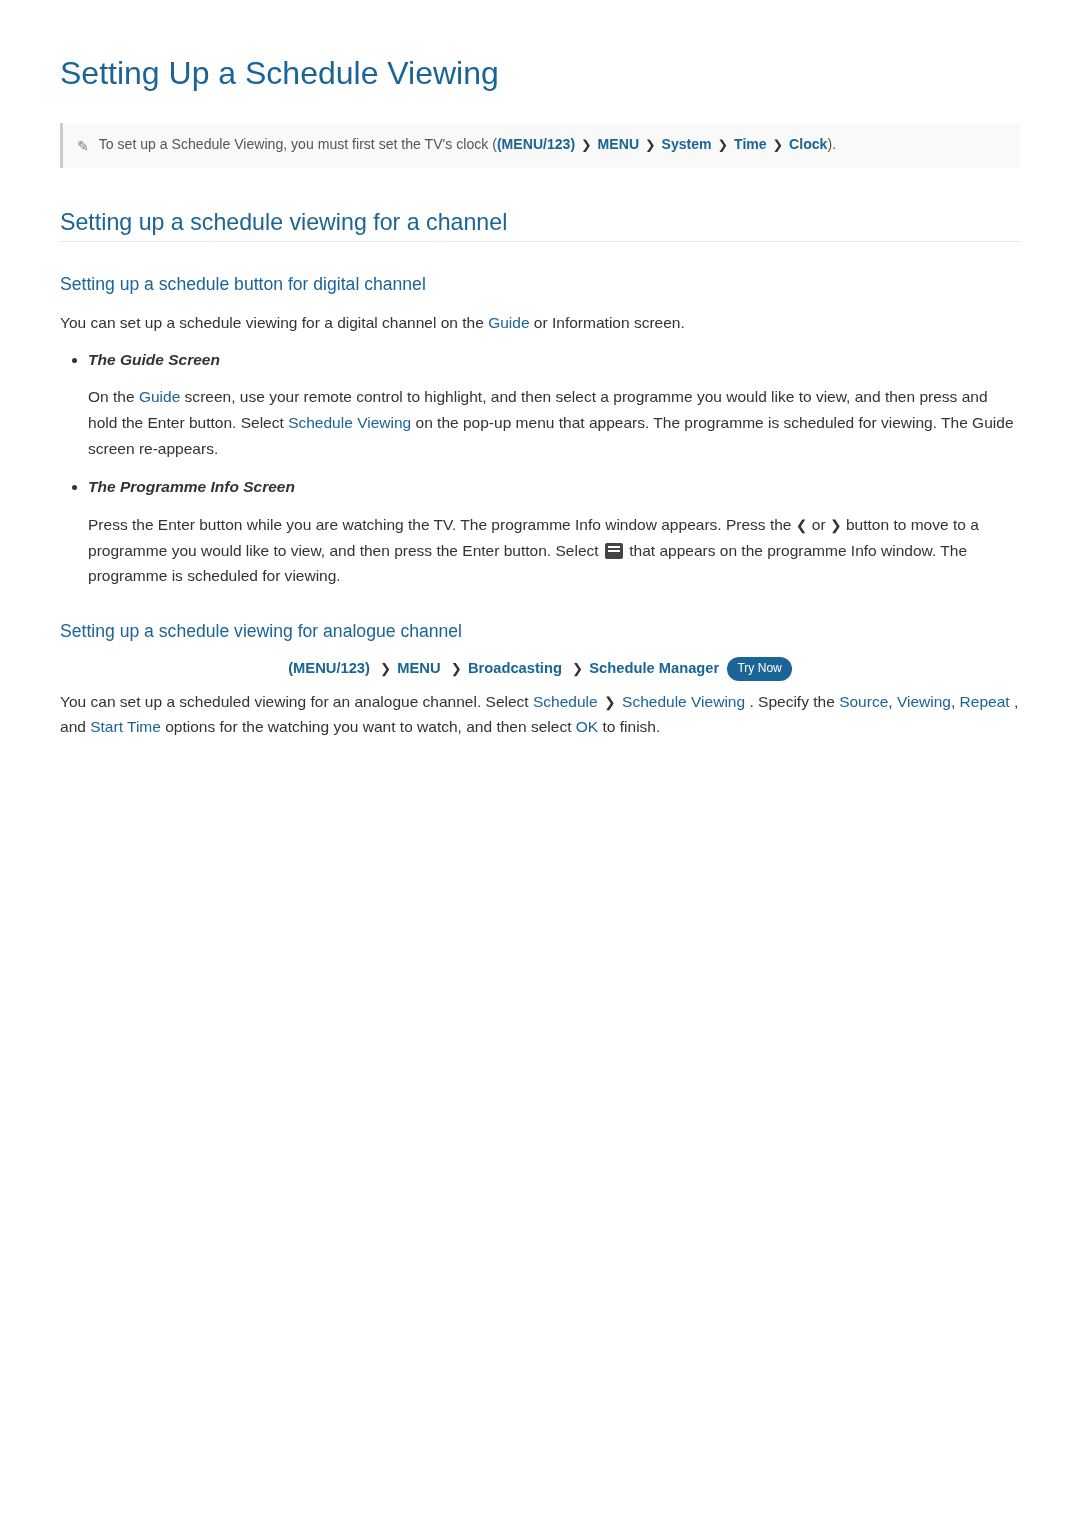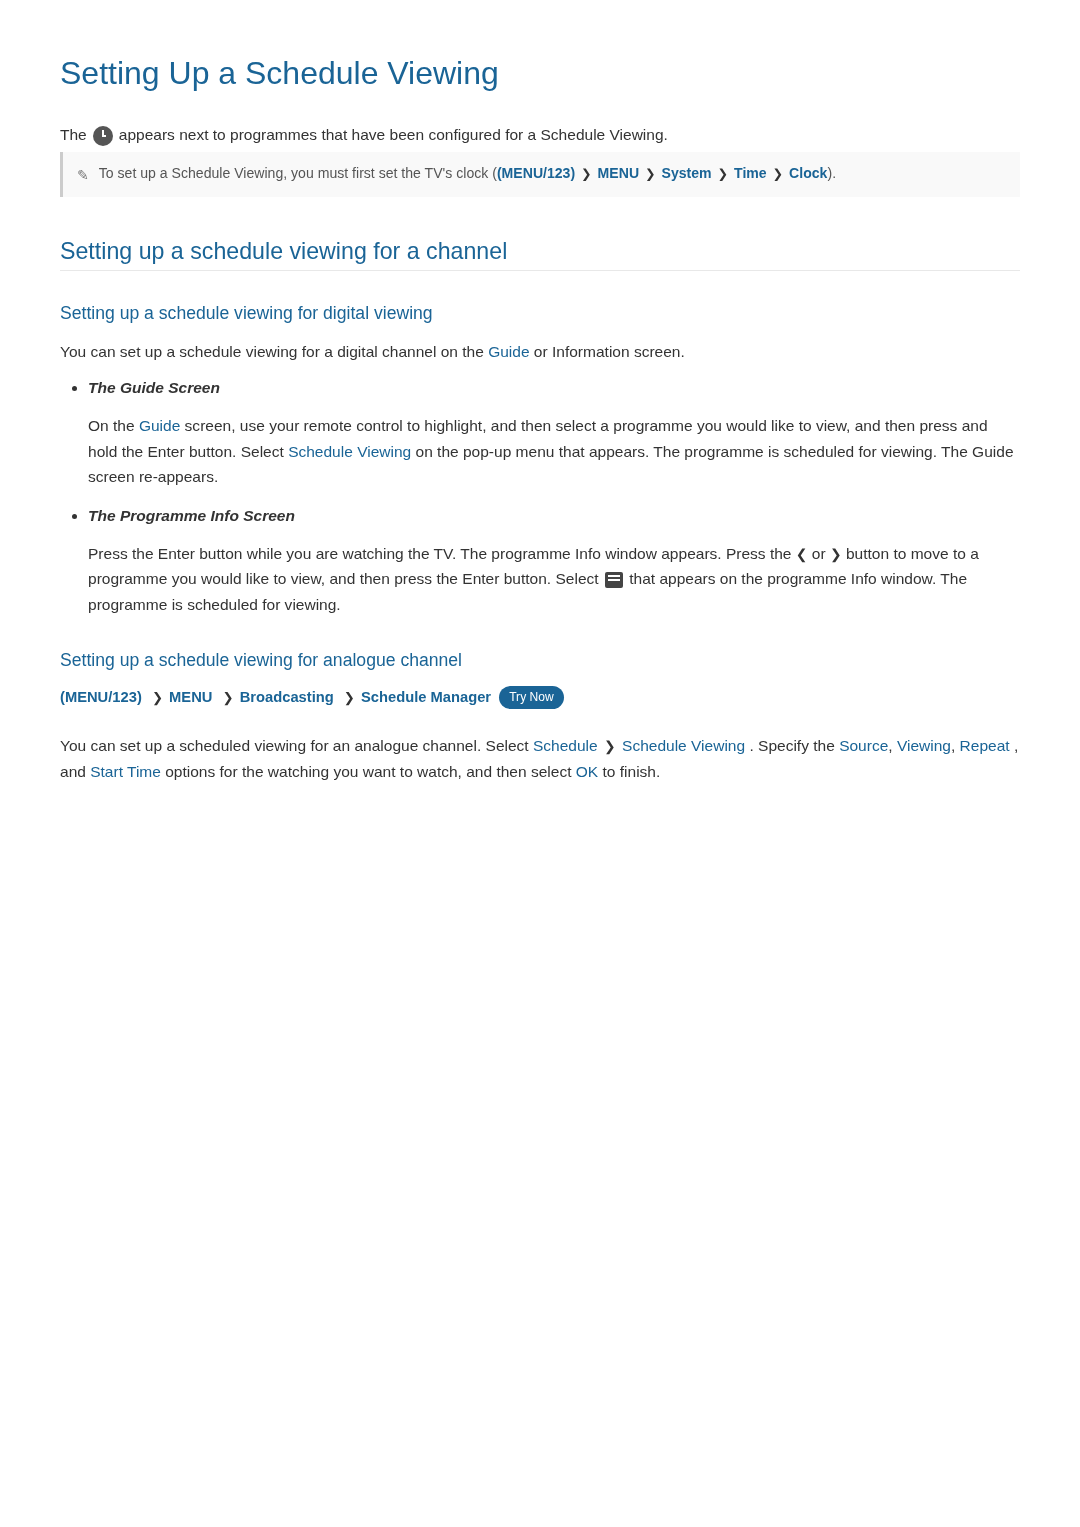--- a/index.html
+++ b/index.html
@@ -120,21 +120,22 @@
     .bullet-content {
       margin-left: 28px;
       margin-bottom: 14px;
     }
     .bullet-content p {
       margin-bottom: 8px;
     }
     .nav-path {
       font-size: 0.92em;
       color: #555;
-      margin-bottom: 24px;
+      margin-bottom: 8px;
+      text-align: center;
     }
     .nav-path .link {
       font-weight: 600;
     }
     .try-now-btn {
       display: inline-block;
       background: #1a6496;
       color: #fff;
       font-size: 0.82em;
       padding: 2px 10px;
@@ -174,36 +175,31 @@
       margin: 0 2px;
       color: #333;
     }
   </style>
 </head>
 <body>
 
 <h1>Setting Up a Schedule Viewing</h1>
 
 <div class="intro-block">
-  <div class="intro-line">
-    <span>The</span>
-    <span class="schedule-icon" title="schedule icon"></span>
-    <span>appears next to programmes that have been configured for a Schedule Viewing.</span>
-  </div>
   <div class="note-block">
     <span class="pencil-icon">✎</span>
     <span>
       <span>To set up a Schedule Viewing, you must first set the TV's clock (</span><span class="bold-link">(MENU/123)</span><span> </span><span class="arrow">❯</span><span> </span><span class="bold-link">MENU</span><span> </span><span class="arrow">❯</span><span> </span><span class="bold-link">System</span><span> </span><span class="arrow">❯</span><span> </span><span class="bold-link">Time</span><span> </span><span class="arrow">❯</span><span> </span><span class="bold-link">Clock</span><span>).</span>
     </span>
   </div>
 </div>
 
 <h2>Setting up a schedule viewing for a channel</h2>
 
-<h3>Setting up a schedule viewing for digital viewing</h3>
+<h3>Setting up a schedule button for digital channel</h3>
 
 <p>
   <span>You can set up a schedule viewing for a digital channel on the</span>
   <span> </span><a class="link" href="#">Guide</a>
   <span> </span><span>or Information screen.</span>
 </p>
 
 <ul>
   <li>
     <strong>The Guide Screen</strong>

